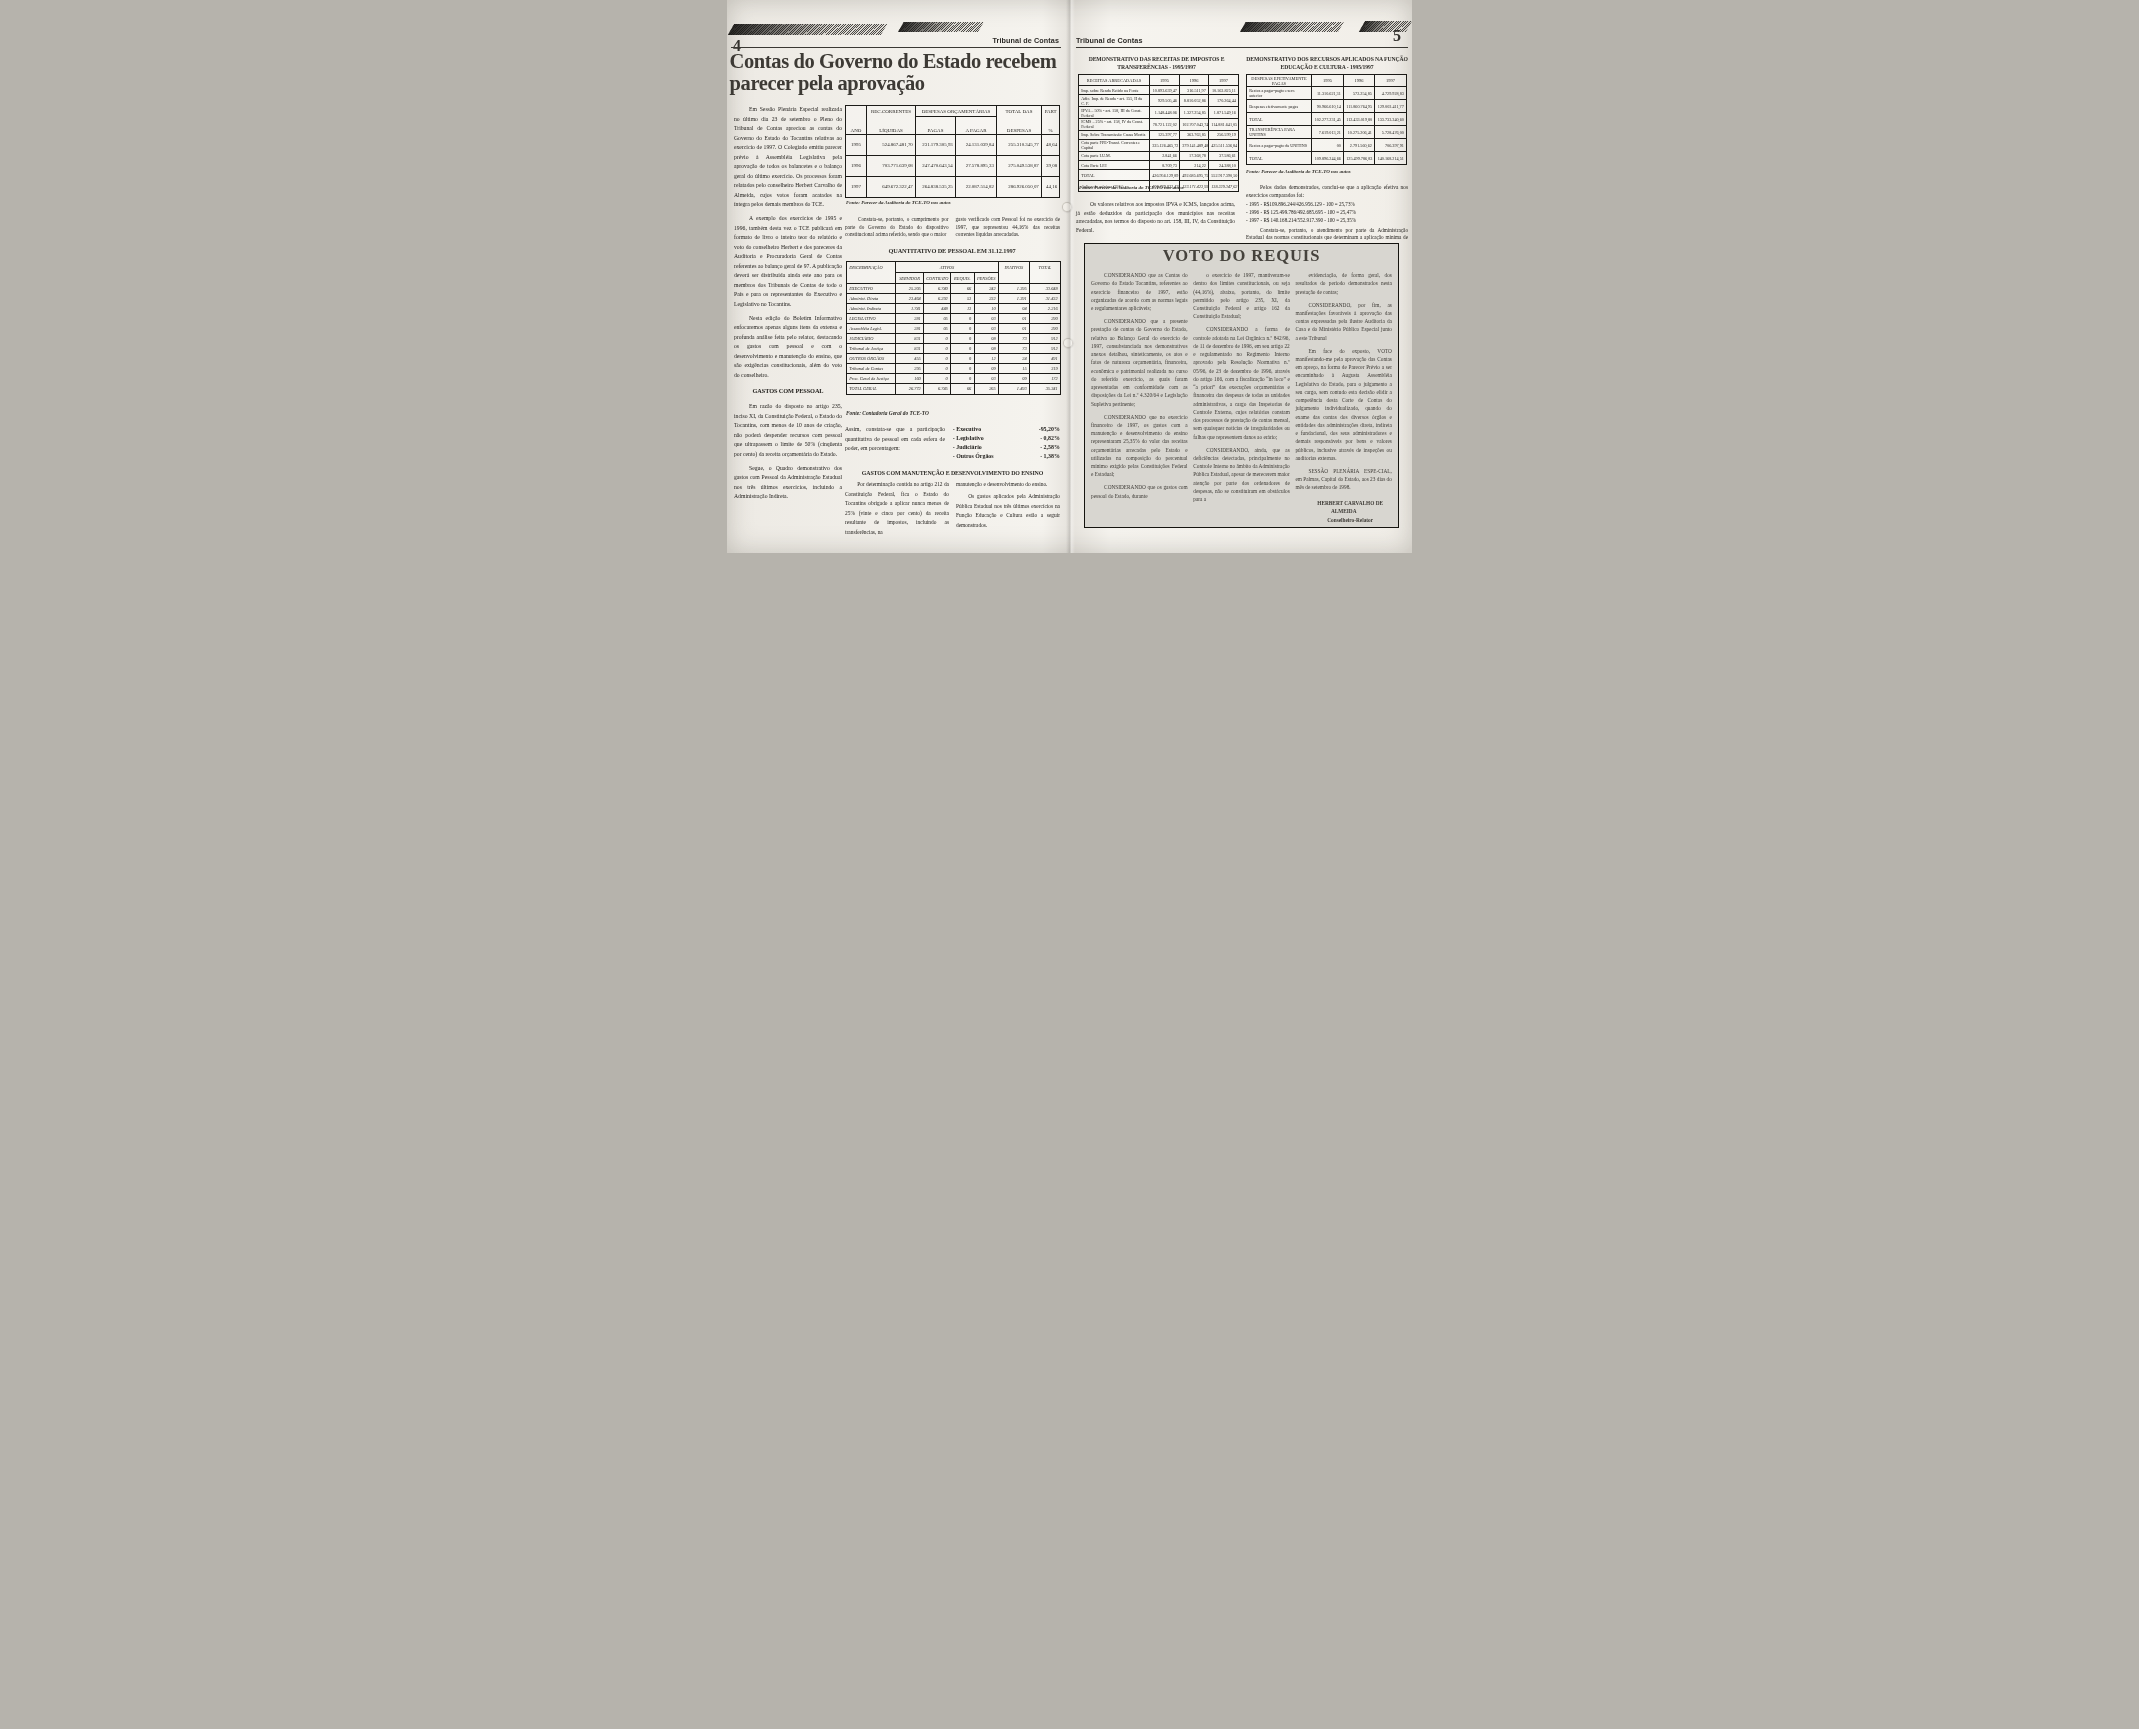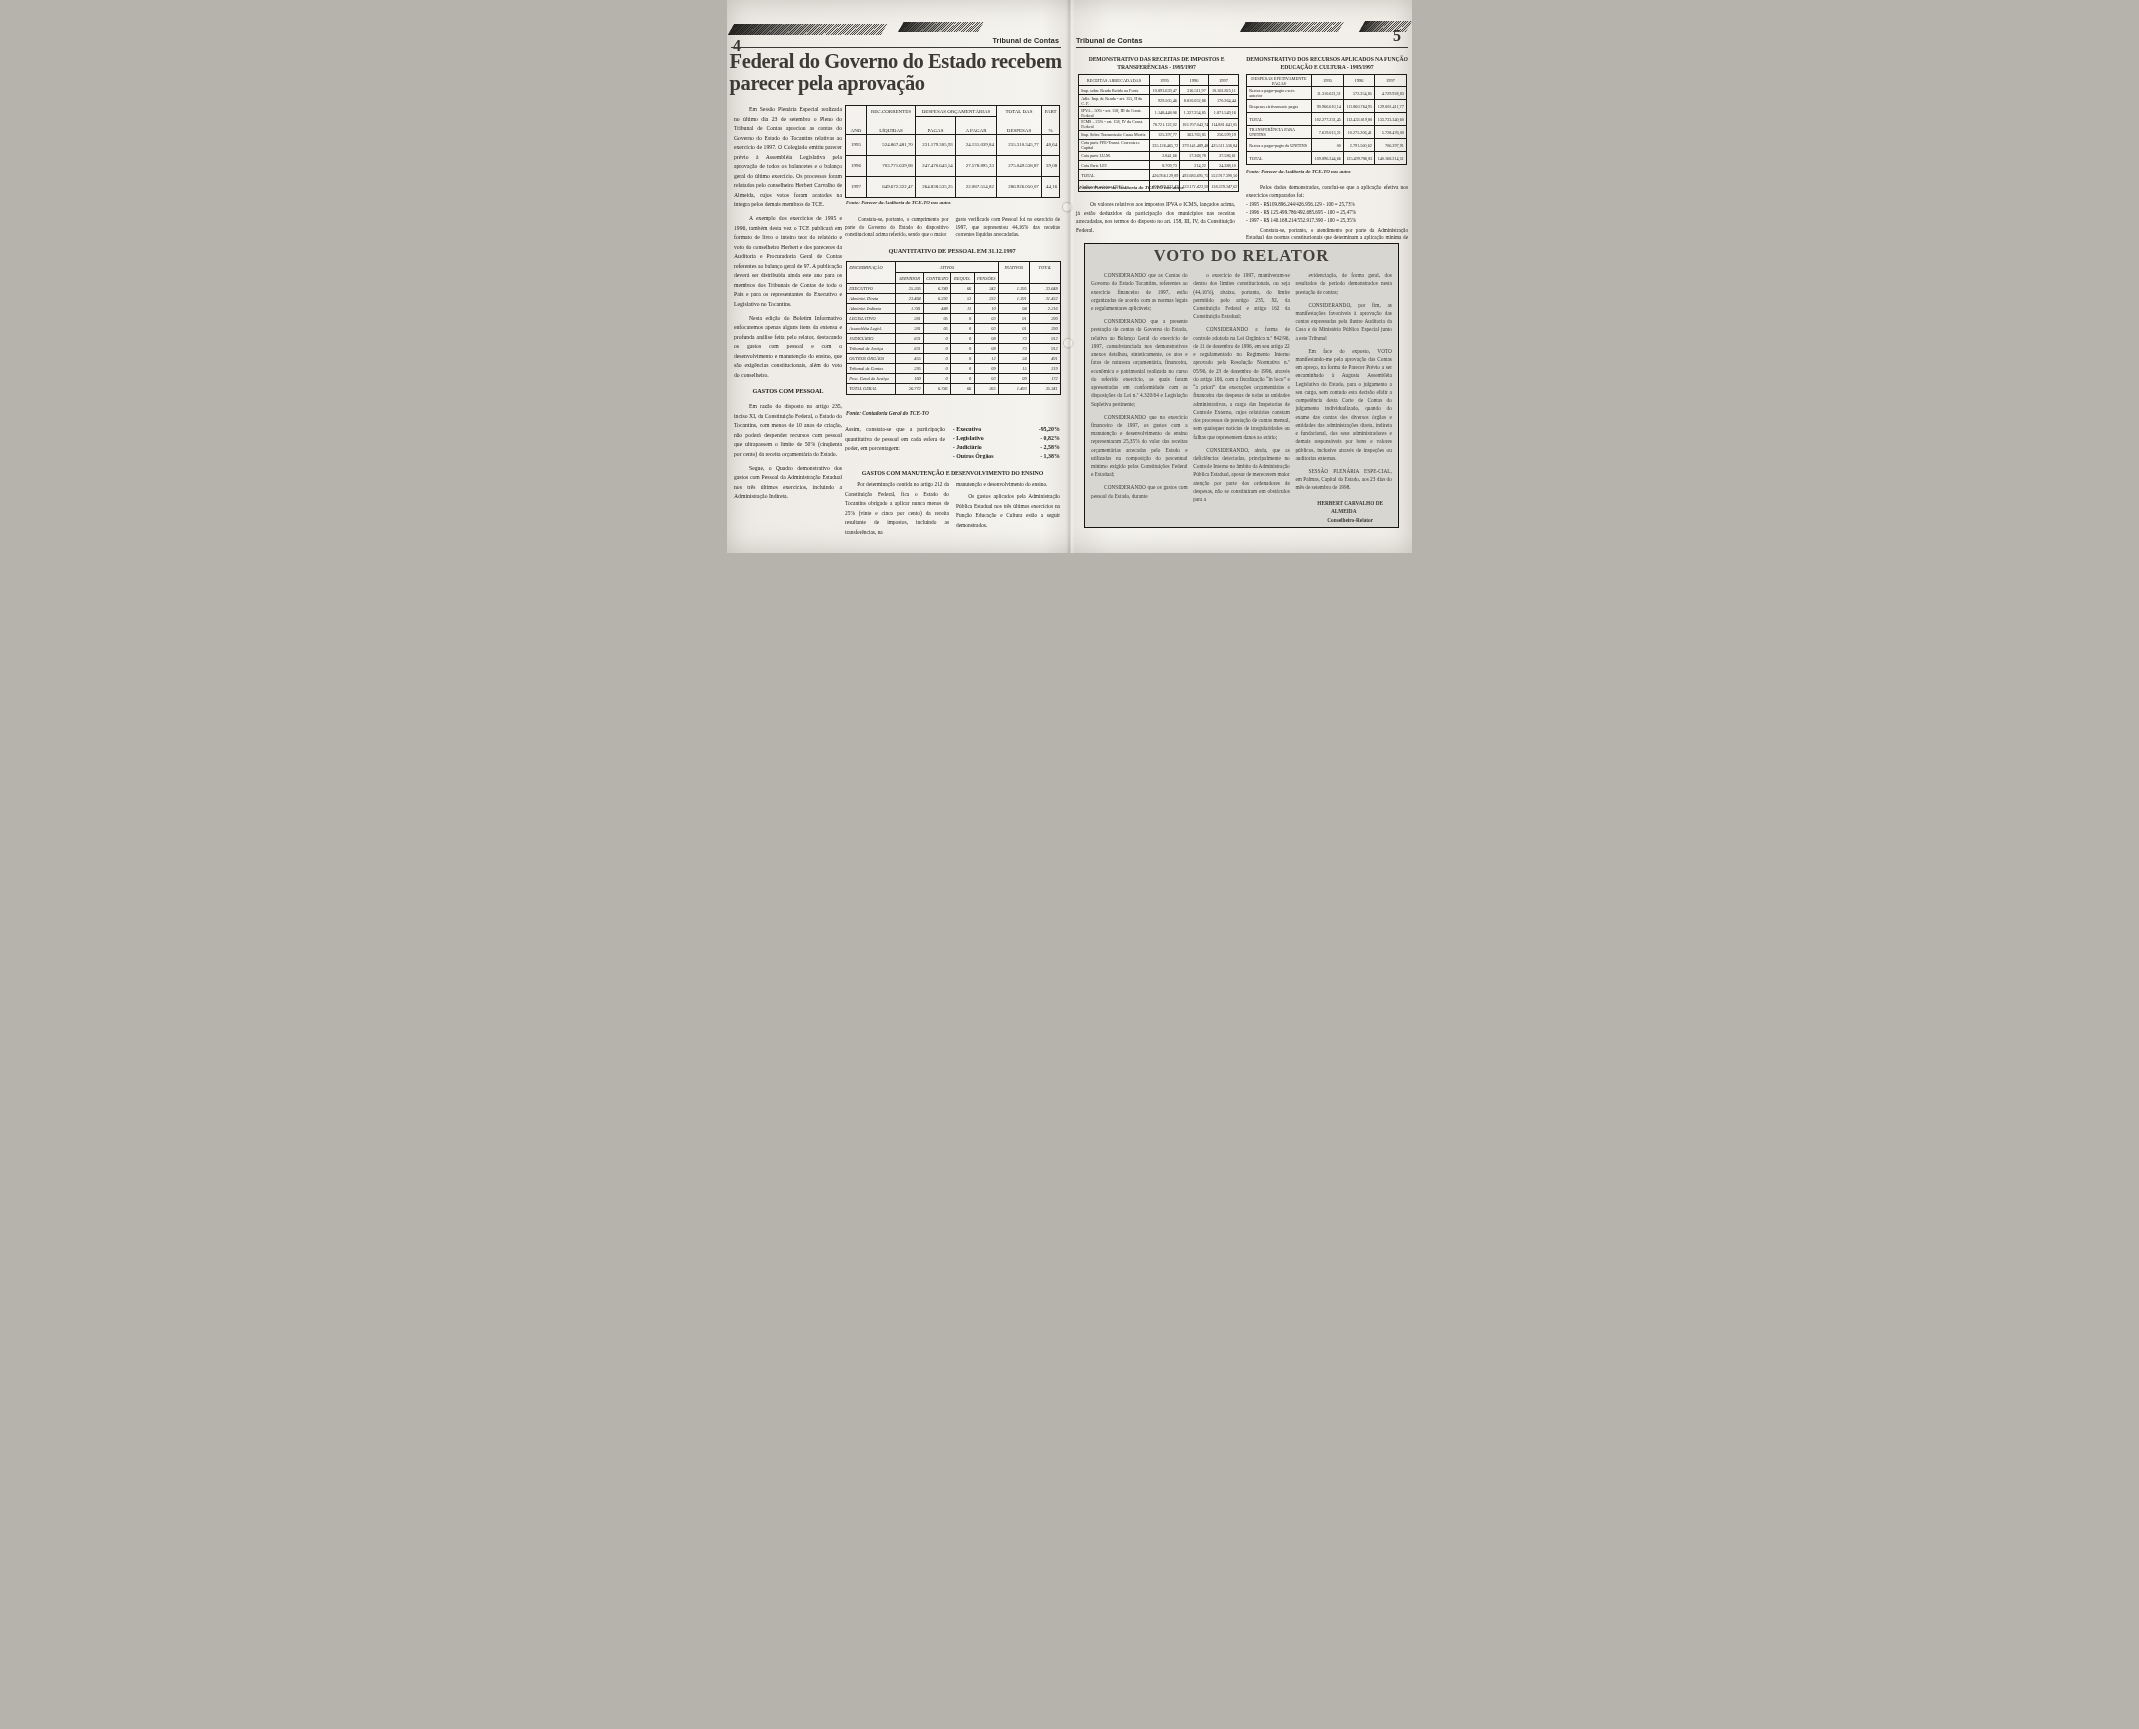--- a/index.html
+++ b/index.html
@@ -59,21 +59,21 @@
 <body>
 
 <div class="scan">
 
   <div class="bar" style="left:4.4px;top:24px;width:153px;height:11px;"></div>
   <div class="bar" style="left:174px;top:22px;width:80px;height:9.6px;"></div>
   <div class="pagenum" style="left:6.1px;top:37px;">4</div>
   <div class="masthead" style="left:218px;top:36px;width:114px;text-align:right;">Tribunal de Contas</div>
   <div class="rule" style="left:3.5px;top:47px;width:330px;"></div>
 
-  <div class="headline" style="left:2.6px;top:51px;width:333px;">Federal do Governo do Estado recebem parecer pela aprovação</div>
+  <div class="headline" style="left:2.6px;top:51px;width:333px;">Contas do Governo do Estado recebem parecer pela aprovação</div>
 
   <div class="bodycol p4colL" style="left:7px;top:105px;width:108px;height:447px;">
     <p class="para">Em Sessão Plenária Especial realizada no último dia 23 de setembro o Pleno do Tribunal de Contas apreciou as contas do Governo do Estado do Tocantins relativas ao exercício de 1997. O Colegiado emitiu parecer prévio à Assembléia Legislativa pela aprovação de todos os balancetes e o balanço geral do último exercício. Os processos foram relatados pelo conselheiro Herbert Carvalho de Almeida, cujos votos foram acatados na íntegra pelos demais membros do TCE.</p>
     <p class="para">A exemplo dos exercícios de 1995 e 1996, também desta vez o TCE publicará em formato de livro o inteiro teor do relatório e voto do conselheiro Herbert e dos pareceres da Auditoria e Procuradoria Geral de Contas referentes ao balanço geral de 97. A publicação deverá ser distribuída ainda este ano para os membros dos Tribunais de Contas de todo o País e para os representantes do Executivo e Legislativo no Tocantins.</p>
     <p class="para">Nesta edição do Boletim Informativo enfocaremos apenas alguns itens da extensa e profunda análise feita pelo relator, destacando os gastos com pessoal e com o desenvolvimento e manutenção do ensino, que são exigências constitucionais, além do voto do conselheiro.</p>
     <p class="para subhead" style="font-size:6.3px;">GASTOS COM PESSOAL</p>
     <p class="para">Em razão do disposto no artigo 235, inciso XI, da Constituição Federal, o Estado do Tocantins, com menos de 10 anos de criação, não poderá despender recursos com pessoal que ultrapassem o limite de 50% (cinqüenta por cento) da receita orçamentária do Estado.</p>
     <p class="para">Segue, o Quadro demonstrativo dos gastos com Pessoal da Administração Estadual nos três últimos exercícios, incluindo a Administração Indireta.</p>
   </div>
 
@@ -442,21 +442,21 @@
 
   <div class="bodycol" style="left:519px;top:183px;width:162px;font-size:5.4px;line-height:1.5;text-indent:14px;">Pelos dados demonstrados, conclui-se que a aplicação efetiva nos exercícios comparados foi:</div>
   <div style="position:absolute;left:519px;top:201px;width:162px;font-size:5.1px;line-height:1.55;white-space:nowrap;">
     <div>- 1995 - R$109.896.244/426.956.129 - 100 = 25,73%</div>
     <div>- 1996 - R$ 125.499.786/492.685.695 - 100 = 25,47%</div>
     <div>- 1997 - R$ 140.168.214/552.917.390 - 100 = 25,35%</div>
   </div>
   <div class="bodycol" style="left:519px;top:227px;width:162px;font-size:5.2px;line-height:1.42;text-indent:14px;">Constata-se, portanto, o atendimento por parte da Administração Estadual das normas constitucionais que determinam a aplicação mínima de recursos na manutenção e desenvolvimento do ensino.</div>
 
   <div class="voto" style="left:357px;top:243px;width:313px;height:283px;">
-    <div class="voto-title">VOTO DO RELATOR</div>
+    <div class="voto-title">VOTO DO REQUIS</div>
     <div class="voto-cols">
       <div class="voto-col">
         <p class="para">CONSIDERANDO que as Contas do Governo do Estado Tocantins, referentes ao exercício financeiro de 1997, estão organizadas de acordo com as normas legais e regulamentares aplicáveis;</p>
         <p class="para">CONSIDERANDO que a presente prestação de contas do Governo do Estado, relativa ao Balanço Geral do exercício de 1997, consubstanciada nos demonstrativos anexos detalhou, sinteticamente, os atos e fatos de natureza orçamentária, financeira, econômica e patrimonial realizada no curso do referido exercício, as quais foram apresentadas em conformidade com as disposições da Lei n.º 4.320/64 e Legislação Supletiva pertinente;</p>
         <p class="para">CONSIDERANDO que no exercício financeiro de 1997, os gastos com a manutenção e desenvolvimento do ensino representaram 25,35% do valor das receitas orçamentárias arrecadas pelo Estado e utilizadas na composição do percentual mínimo exigido pelas Constituições Federal e Estadual;</p>
         <p class="para">CONSIDERANDO que os gastos com pessoal do Estado, durante</p>
       </div>
       <div class="voto-col">
         <p class="para">o exercício de 1997, mantiveram-se dentro dos limites constitucionais, ou seja (44,16%), abaixo, portanto, do limite permitido pelo artigo 235, XI, da Constituição Federal e artigo 162 da Constituição Estadual;</p>
         <p class="para">CONSIDERANDO a forma de controle adotada na Lei Orgânica n.º 842/96, de 11 de dezembro de 1996, em seu artigo 22 e regulamentado no Regimento Interno aprovado pela Resolução Normativa n.º 05/96, de 23 de dezembro de 1996, através do artigo 166, com a fiscalização “in loco” e “a priori” das execuções orçamentárias e financeira das despesas de todas as unidades administrativas, a cargo das Inspetorias de Controle Externo, cujos relatórios constam dos processos de prestação de contas mensal, sem quaisquer noticias de irregularidades ou falhas que representem danos ao erário;</p>

